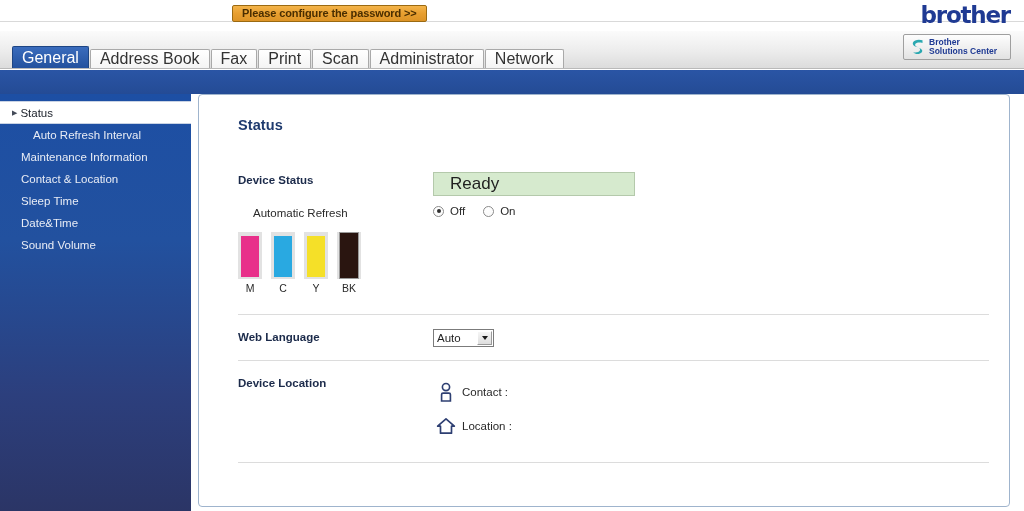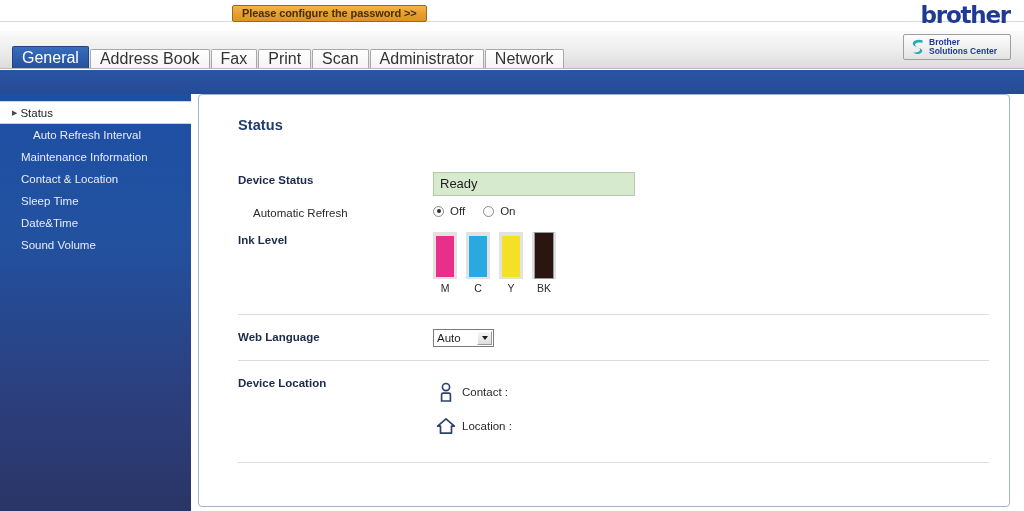--- a/index.html
+++ b/index.html
@@ -181,24 +181,24 @@
     height: 1px;
     background: #dcdcdc;
     margin: 0;
   }
 
   
   .status-box {
     width: 202px; height: 24px;
     background: #d6eace;
     border: 1px solid #b4c9ab;
-    font-size: 13px;
+    font-size: 17px;
     color: #1f1f1f;
     line-height: 22px;
-    padding-left: 6px;
+    padding-left: 16px;
   }
 
   
   .radio-group { display: flex; align-items: center; gap: 6px; font-size: 11.5px; color: #2a2a2a; }
   .radio {
     width: 11px; height: 11px;
     border-radius: 50%;
     background: radial-gradient(circle at 40% 35%, #ffffff 0%, #fafafa 60%, #ededed 100%);
     border: 1px solid #8a8a8a;
     box-shadow: inset 0 0 0 1px #ffffff;
@@ -358,21 +358,20 @@
           <div class="radio-group" id="refresh-radios">
               <span class="radio checked"></span>
               <span class="radio-label">Off</span>
               <span class="radio"></span>
               <span class="radio-label">On</span>
             </div>
         </div>
       </div>
 
       <div class="row">
-        <div class="row-label">Ink Level</div>
         <div class="row-value">
           <div class="ink-wrap" id="ink-host">
               <div class="ink-cell">
                 <div class="ink-tank">
                   <div class="ink-fill" style="background: rgb(232, 48, 138); height: 41px; bottom: 2px;"></div>
                 </div>
                 <div class="ink-name">M</div>
               </div>
               <div class="ink-cell">
                 <div class="ink-tank">

